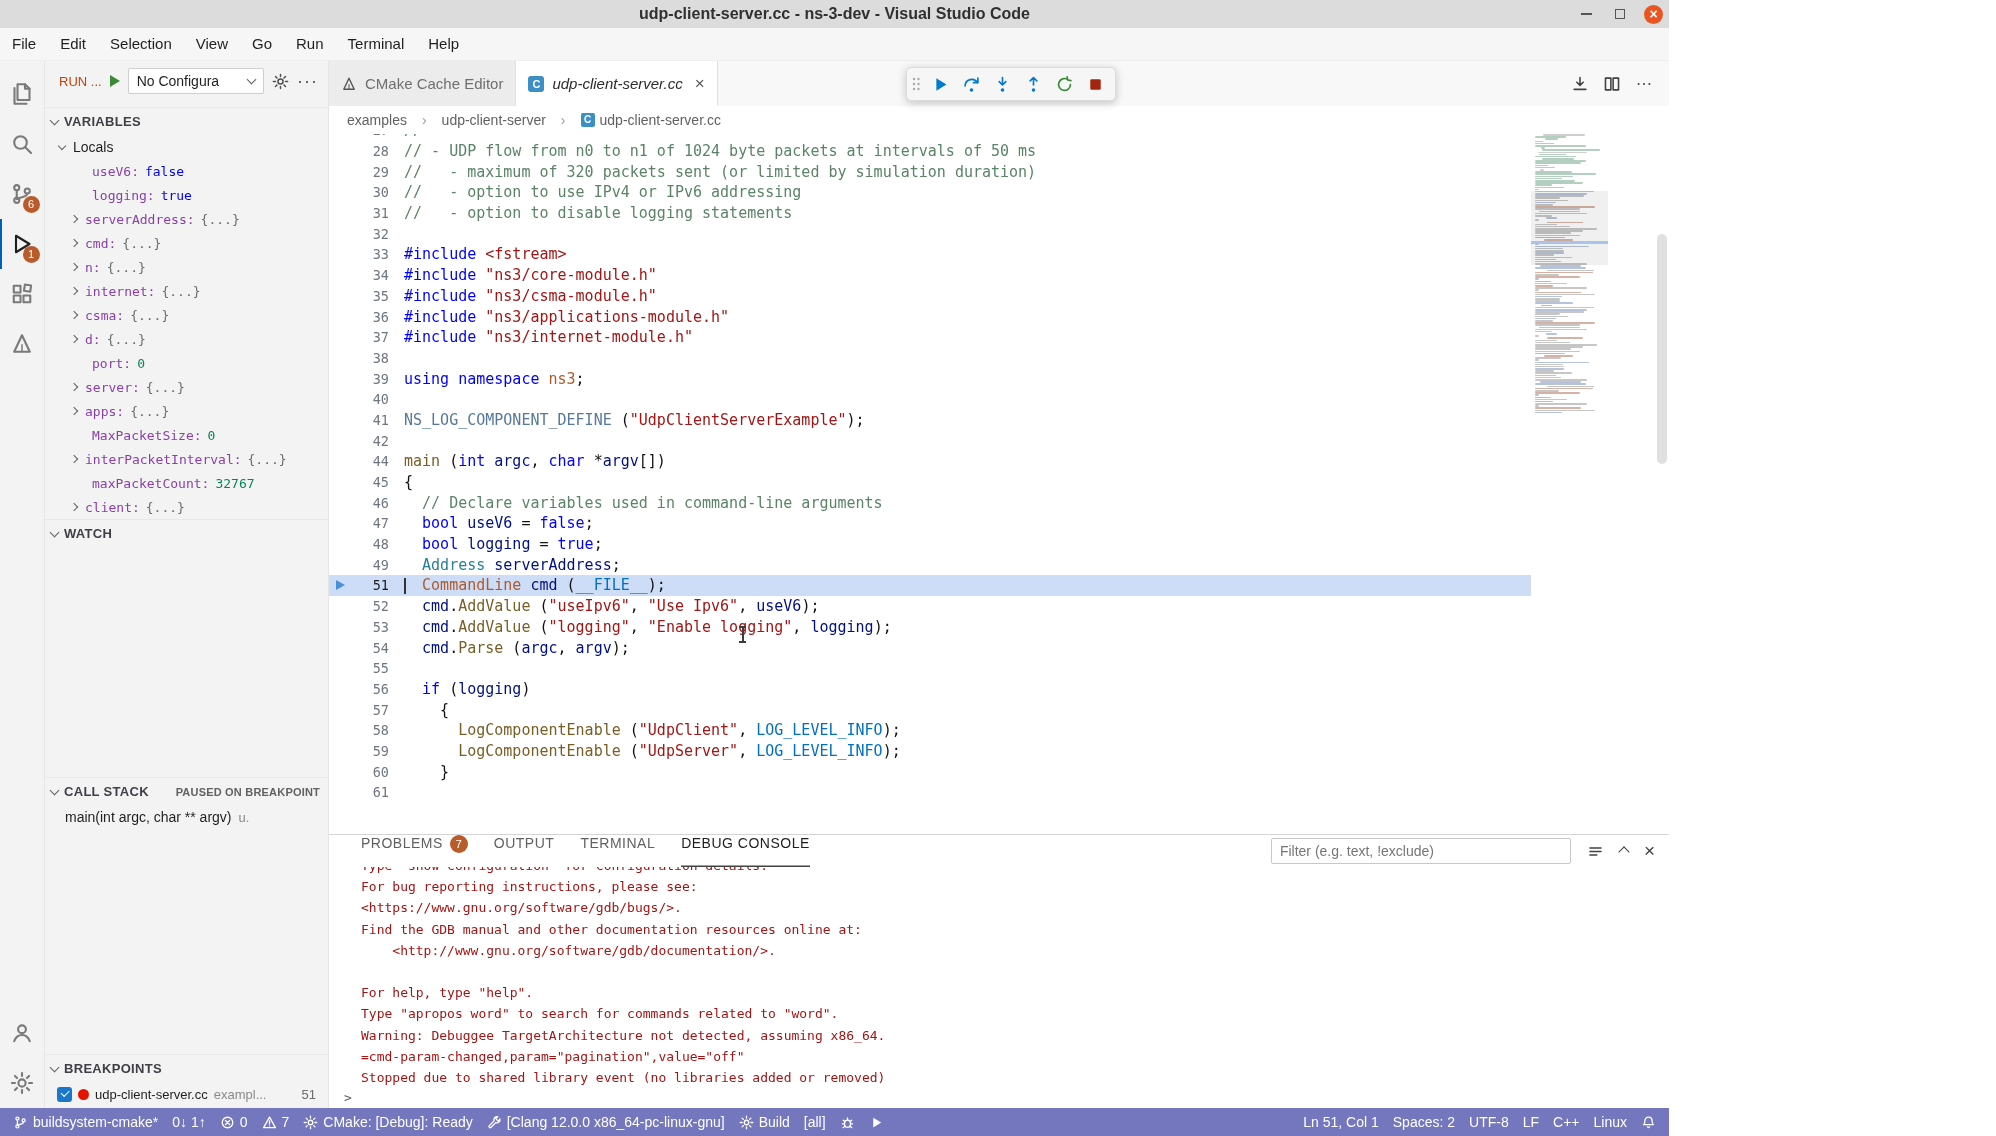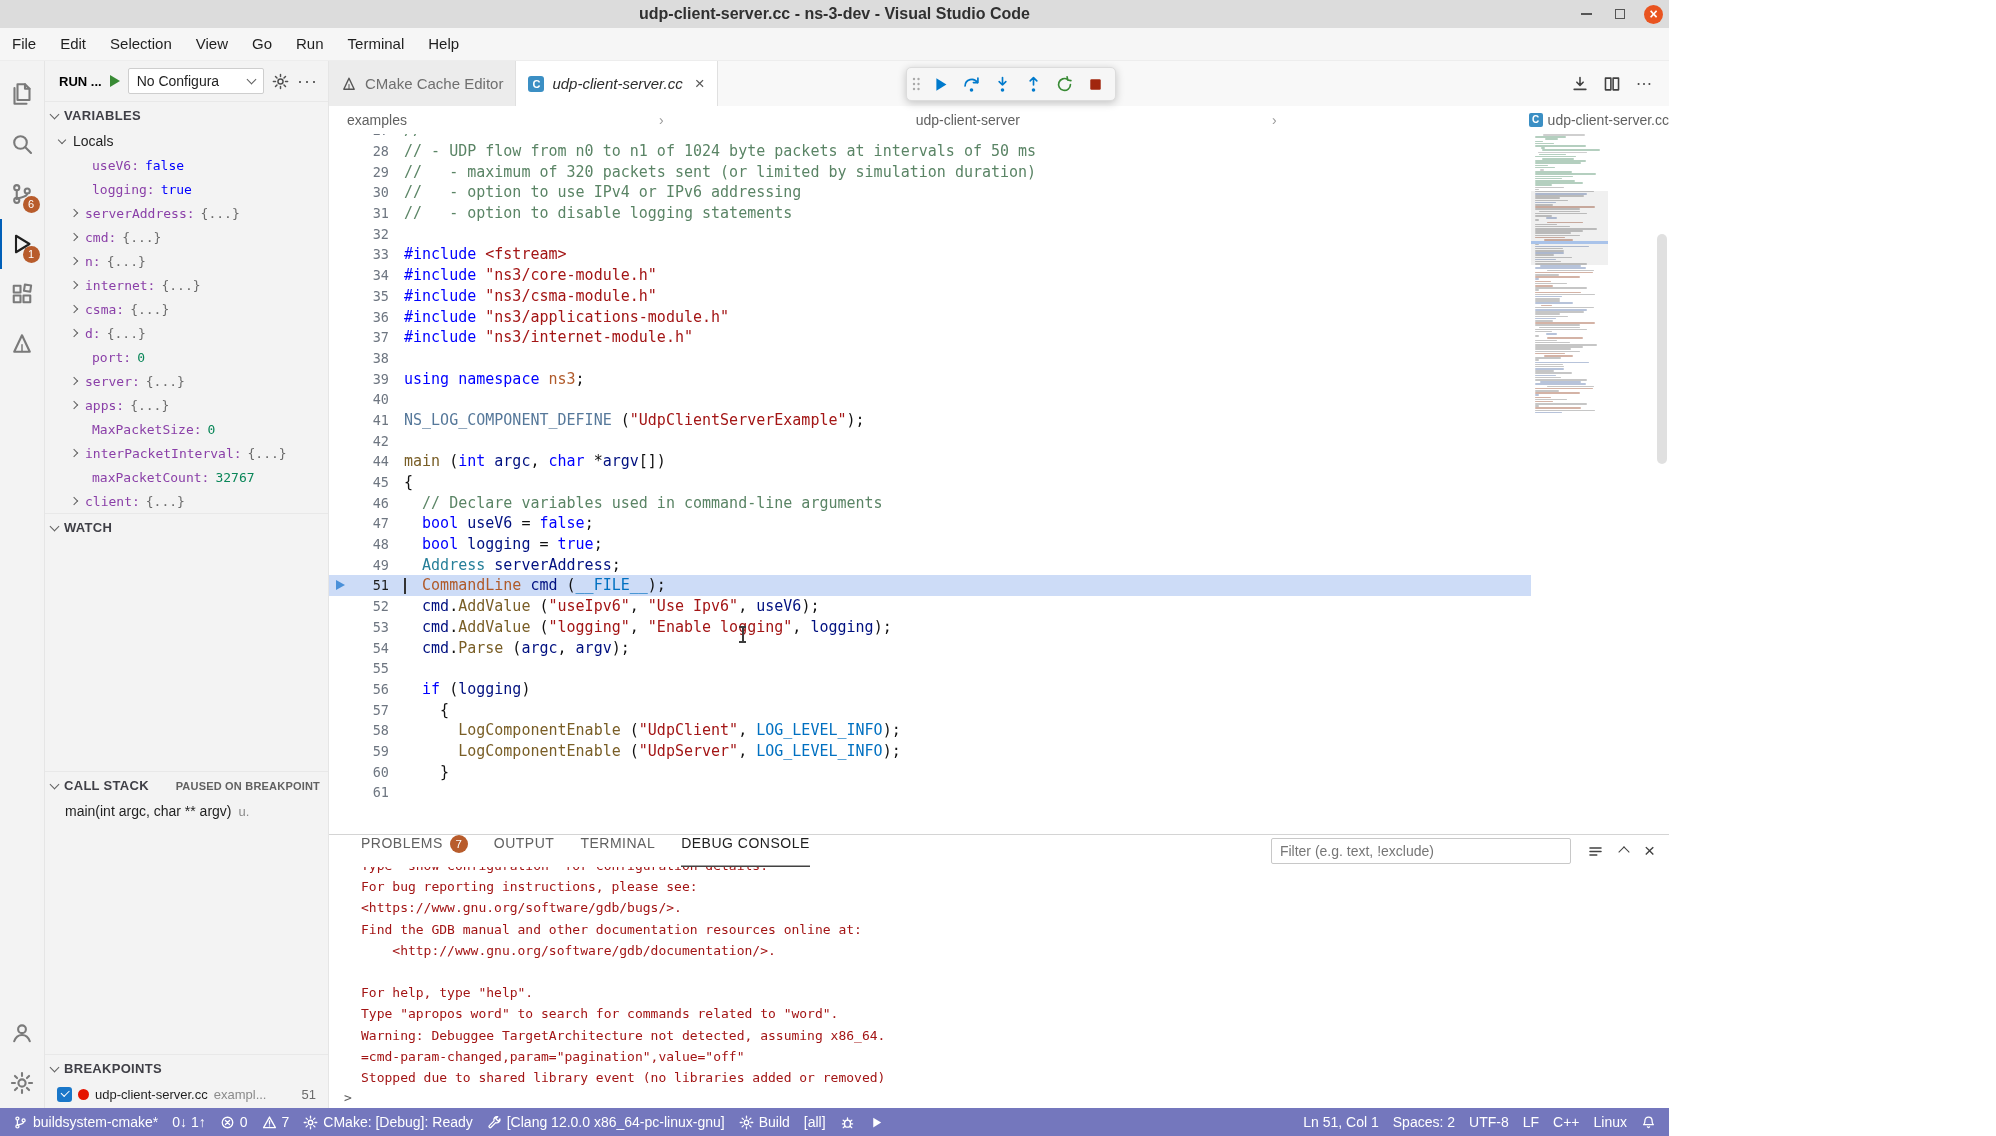--- a/index.html
+++ b/index.html
@@ -27,34 +27,34 @@
   .activitybar { width:45px; background:#f3f3f3; border-right:1px solid #e5e5e5; display:flex; flex-direction:column; align-items:center; padding-top:8px; flex:none; }
   .act-item { width:45px; height:50px; display:flex; align-items:center; justify-content:center; position:relative; color:#7a7a7a; }
   .act-item.active { color:#1f1f1f; box-shadow:inset 2px 0 0 #005fb8; }
   .act-item .ic { width:24px; height:24px; display:block; }
   .act-badge { position:absolute; right:5px; bottom:6px; min-width:17px; height:17px; border-radius:9px; background:var(--badge-bg); color:#fff; font-size:11px; line-height:17px; text-align:center; padding:0 3px; }
   .act-spacer { flex:1; }
 
   
   .sidebar { width:284px; background:#f3f3f3; border-right:1px solid #e5e5e5; display:flex; flex-direction:column; overflow:hidden; flex:none; }
   .run-row { height:40px; flex:none; display:flex; align-items:center; padding:0 10px 0 14px; gap:8px; }
-  .run-label { font-size:13px; font-weight:700; color:#000000; white-space:nowrap; }
+  .run-label { font-size:13px; font-weight:400; color:#c2410c; white-space:nowrap; }
   .play-tri { width:0; height:0; border-style:solid; border-width:6px 0 6px 10px; border-color:transparent transparent transparent var(--restart-green); }
   .config-select { flex:1; height:26px; background:#fff; border:1px solid #cecece; border-radius:2px; display:flex; align-items:center; justify-content:space-between; padding:0 8px; font-size:14px; color:#1f1f1f; white-space:nowrap; overflow:hidden; }
   .icon-btn { color:#4f4f4f; display:flex; align-items:center; justify-content:center; }
   .icon-btn .ic { width:17px; height:17px; display:block; }
   .more-dots { font-size:18px; color:#4f4f4f; letter-spacing:1px; line-height:10px; }
 
   .section-header { height:28px; flex:none; display:flex; align-items:center; gap:6px; padding:0 8px 0 6px; font-size:13px; font-weight:700; color:#3f3f46; border-top:1px solid #e8e8e8; letter-spacing:.3px; }
   .section-header .hstatus { margin-left:auto; font-size:11px; font-weight:700; color:#616161; letter-spacing:.2px; }
   .chev { display:inline-block; width:7px; height:7px; border-right:1.5px solid #616161; border-bottom:1.5px solid #616161; transform:rotate(45deg); margin-top:-3px; }
   .chev.right { transform:rotate(-45deg); margin-top:0; }
   .chev-space { display:inline-block; width:15px; flex:none; }
 
-  .sec-vars { flex:none; }
+  .sec-vars { flex:none;margin-top:6px; }
   .tree { font-family:"DejaVu Sans Mono", monospace; font-size:13px; }
   .trow { height:24px; display:flex; align-items:center; padding-left:26px; gap:6px; white-space:nowrap; overflow:hidden; }
   .trow.scope { padding-left:14px; font-family:"Liberation Sans", sans-serif; font-size:14px; color:#1f1f1f; }
   .trow .chev, .trow .chev.right { flex:none; margin-right:2px; width:6px; height:6px; }
   .var-name { color:#8a3fa8; }
   .var-val.bool { color:#0000ff; }
   .var-val.num { color:#098658; }
   .var-val.obj { color:#6b6b6b; }
 
   .sec-watch { height:258px; flex:none; display:flex; flex-direction:column; }
@@ -82,21 +82,21 @@
   .tab-actions { margin-left:auto; display:flex; align-items:center; gap:14px; padding-right:16px; color:#424242; }
   .tab-actions .ic { width:18px; height:18px; display:block; }
 
   
   .debug-toolbar { position:absolute; left:577px; top:6px; height:34px; background:#f6f6f6; border:1px solid #dcdcdc; border-radius:5px; box-shadow:0 2px 8px rgba(0,0,0,.22); display:flex; align-items:center; padding:0 6px 0 4px; gap:4px; z-index:30; }
   .dtb-grip { width:12px; height:18px; display:flex; align-items:center; }
   .dtb-btn { width:27px; height:27px; display:flex; align-items:center; justify-content:center; border-radius:4px; }
   .dtb-btn .ic { width:19px; height:19px; display:block; }
   .c-blue { color:#007acc; } .c-green { color:var(--restart-green); } .c-red { color:var(--stop-red); }
 
-  .breadcrumbs { height:28px; flex:none; background:#fff; display:flex; align-items:center; gap:6px; padding-left:18px; font-size:14px; color:#616161;justify-content:space-between; }
+  .breadcrumbs { height:28px; flex:none; background:#fff; display:flex; align-items:center; gap:15px; padding-left:18px; font-size:14px; color:#616161; }
   .bc-sep { color:#9a9a9a; font-size:14px; }
   .bc-item { display:flex; align-items:center; gap:5px; }
   .bc-icon { width:14px; height:14px; border-radius:2px; background:#3b8fc4; color:#fff; font-size:10px; font-weight:700; text-align:center; line-height:14px; }
 
   .editor { flex:1; position:relative; background:#fff; min-height:0; overflow:hidden; }
   .code-area { position:absolute; left:0; top:0; bottom:0; right:138px; overflow:hidden; }
   .code-inner { margin-top:-14px; }
   .cl { height:20.7px; display:flex; align-items:center; font-family:"DejaVu Sans Mono", monospace; font-size:15px; position:relative; }
   .cl.current { background:var(--current-line-bg); }
   .cl .glyph { width:22px; flex:none; display:flex; align-items:center; padding-left:7px; }

